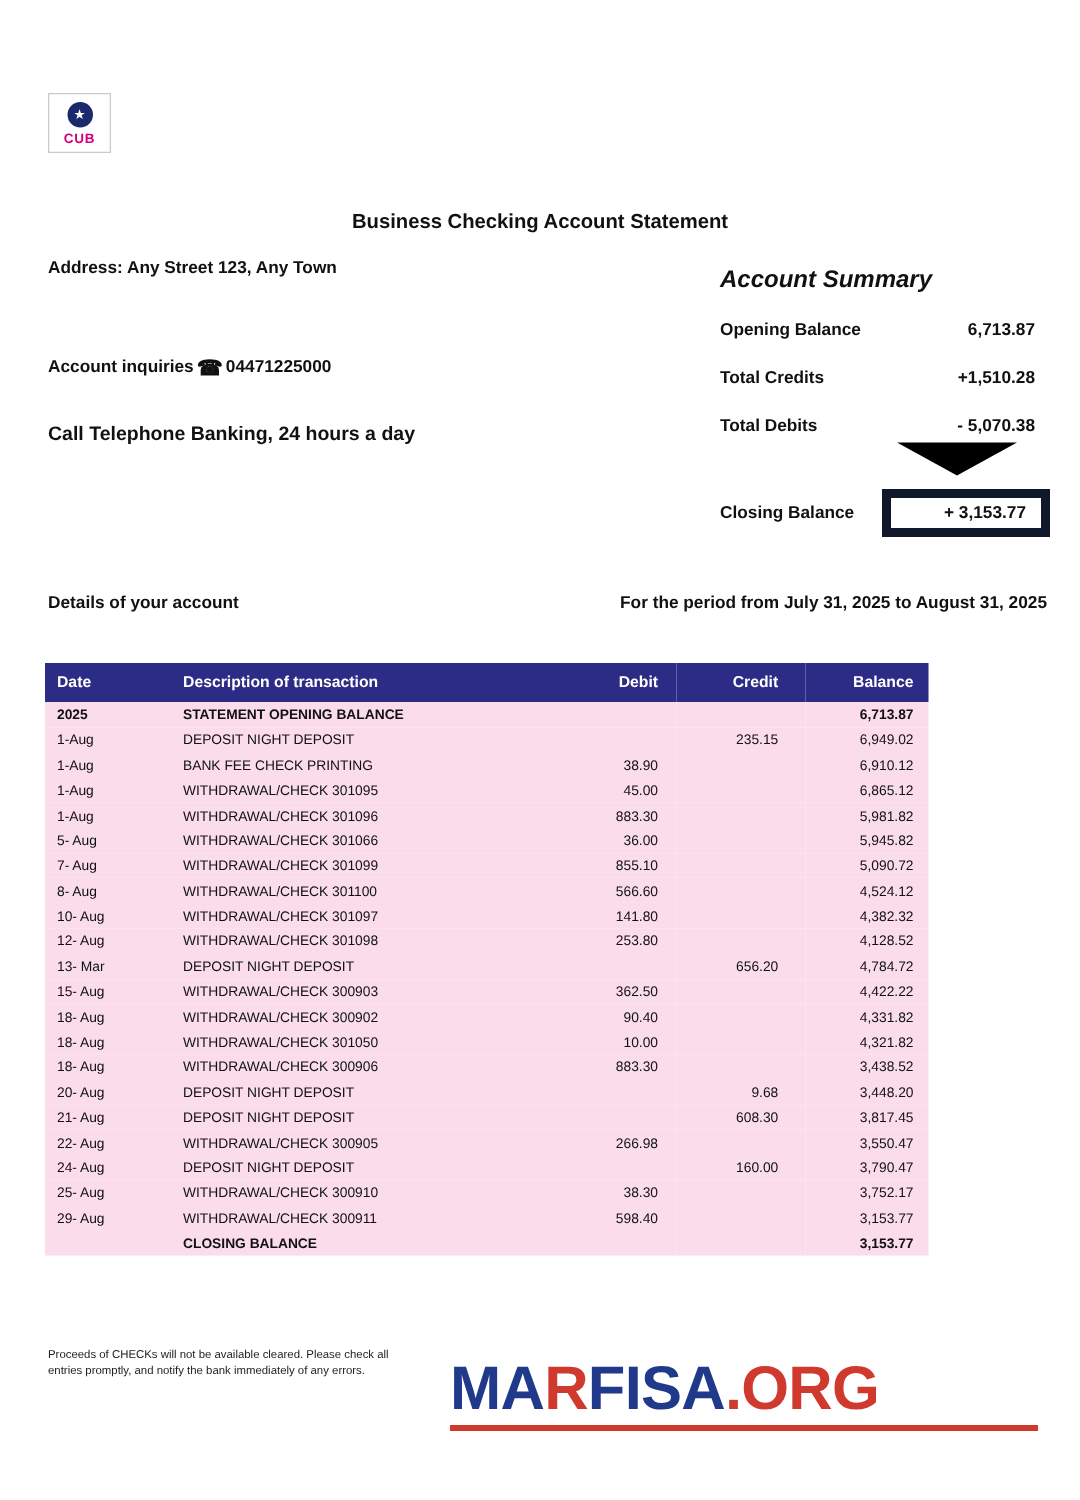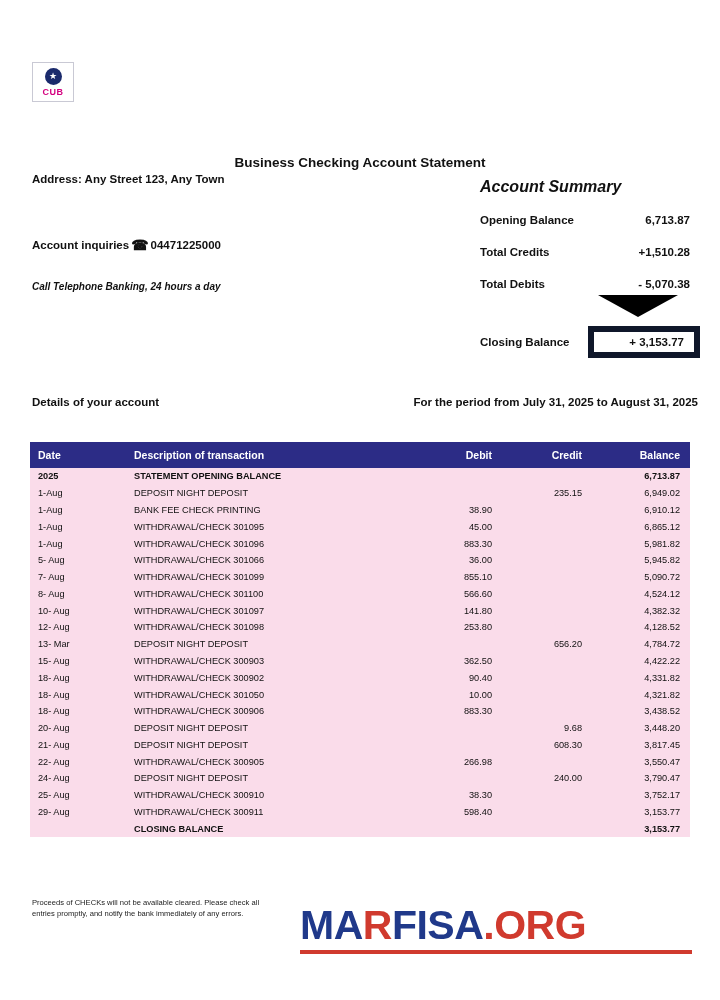--- a/index.html
+++ b/index.html
@@ -63,21 +63,20 @@
   }
 
   
   .doc-title {
     position: absolute;
     left: 0; right: 0; top: 140px;
     text-align: center;
     font-size: 13.5px;
     font-weight: bold;
     color: #111;
-    margin-top: 15px;
   }
 
   
   .info-block {
     position: absolute;
     left: 32px; top: 172px;
     width: 400px;
     font-size: 11.5px;
     line-height: 15px;
     font-weight: bold;
@@ -89,23 +88,22 @@
     font-size: 11.5px;
     font-weight: bold;
     display: flex;
     align-items: center;
     gap: 2px;
   }
   .phone-icon { font-size: 14px; line-height: 1; }
   .telbank {
     position: absolute;
     left: 32px; top: 281px;
-    font-size: 10px;
-    font-weight: bold;
-    font-style: italic;
+    font-size: 13px;
+    font-weight: bold;
   }
 
   
   .summary {
     position: absolute;
     left: 480px; top: 178px;
     width: 210px;
     font-size: 11.5px;
   }
   .summary h2 {
@@ -161,21 +159,21 @@
     right: 22px; top: 396px;
     font-size: 11.5px;
     font-weight: bold;
     text-align: right;
   }
 
   
   .table-wrap {
     position: absolute;
     left: 30px; top: 442px;
-    width: 660px;
+    width: 589px;
   }
   table.txn {
     width: 100%;
     border-collapse: collapse;
     font-size: 9.2px;
   }
   table.txn thead th {
     background: #2c2c86;
     color: #ffffff;
     font-size: 10.5px;
@@ -431,21 +429,21 @@
             <td>22- Aug</td>
             <td>WITHDRAWAL/CHECK 300905</td>
             <td class="num">266.98</td>
             <td class="numc"></td>
             <td class="numb">3,550.47</td>
           </tr>
           <tr>
             <td>24- Aug</td>
             <td>DEPOSIT NIGHT DEPOSIT</td>
             <td class="num"></td>
-            <td class="numc">240.00</td>
+            <td class="numc">160.00</td>
             <td class="numb">3,790.47</td>
           </tr>
           <tr>
             <td>25- Aug</td>
             <td>WITHDRAWAL/CHECK 300910</td>
             <td class="num">38.30</td>
             <td class="numc"></td>
             <td class="numb">3,752.17</td>
           </tr>
           <tr>

